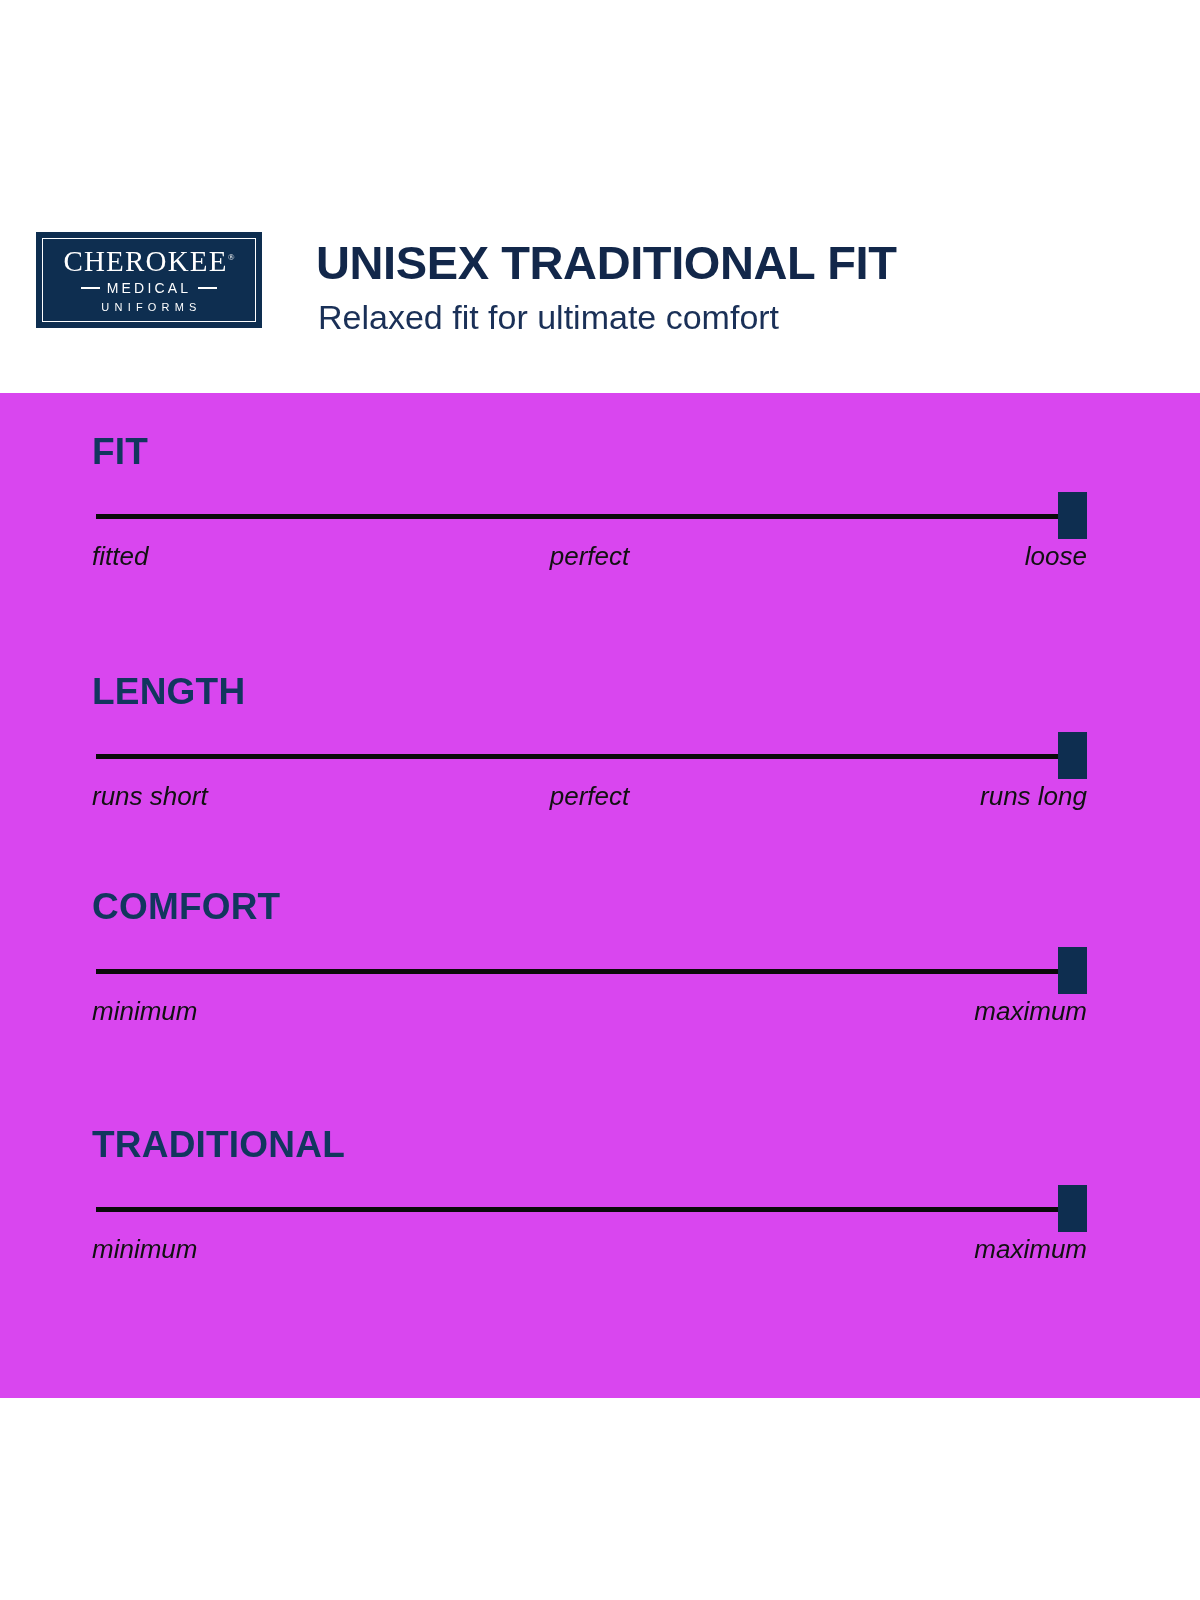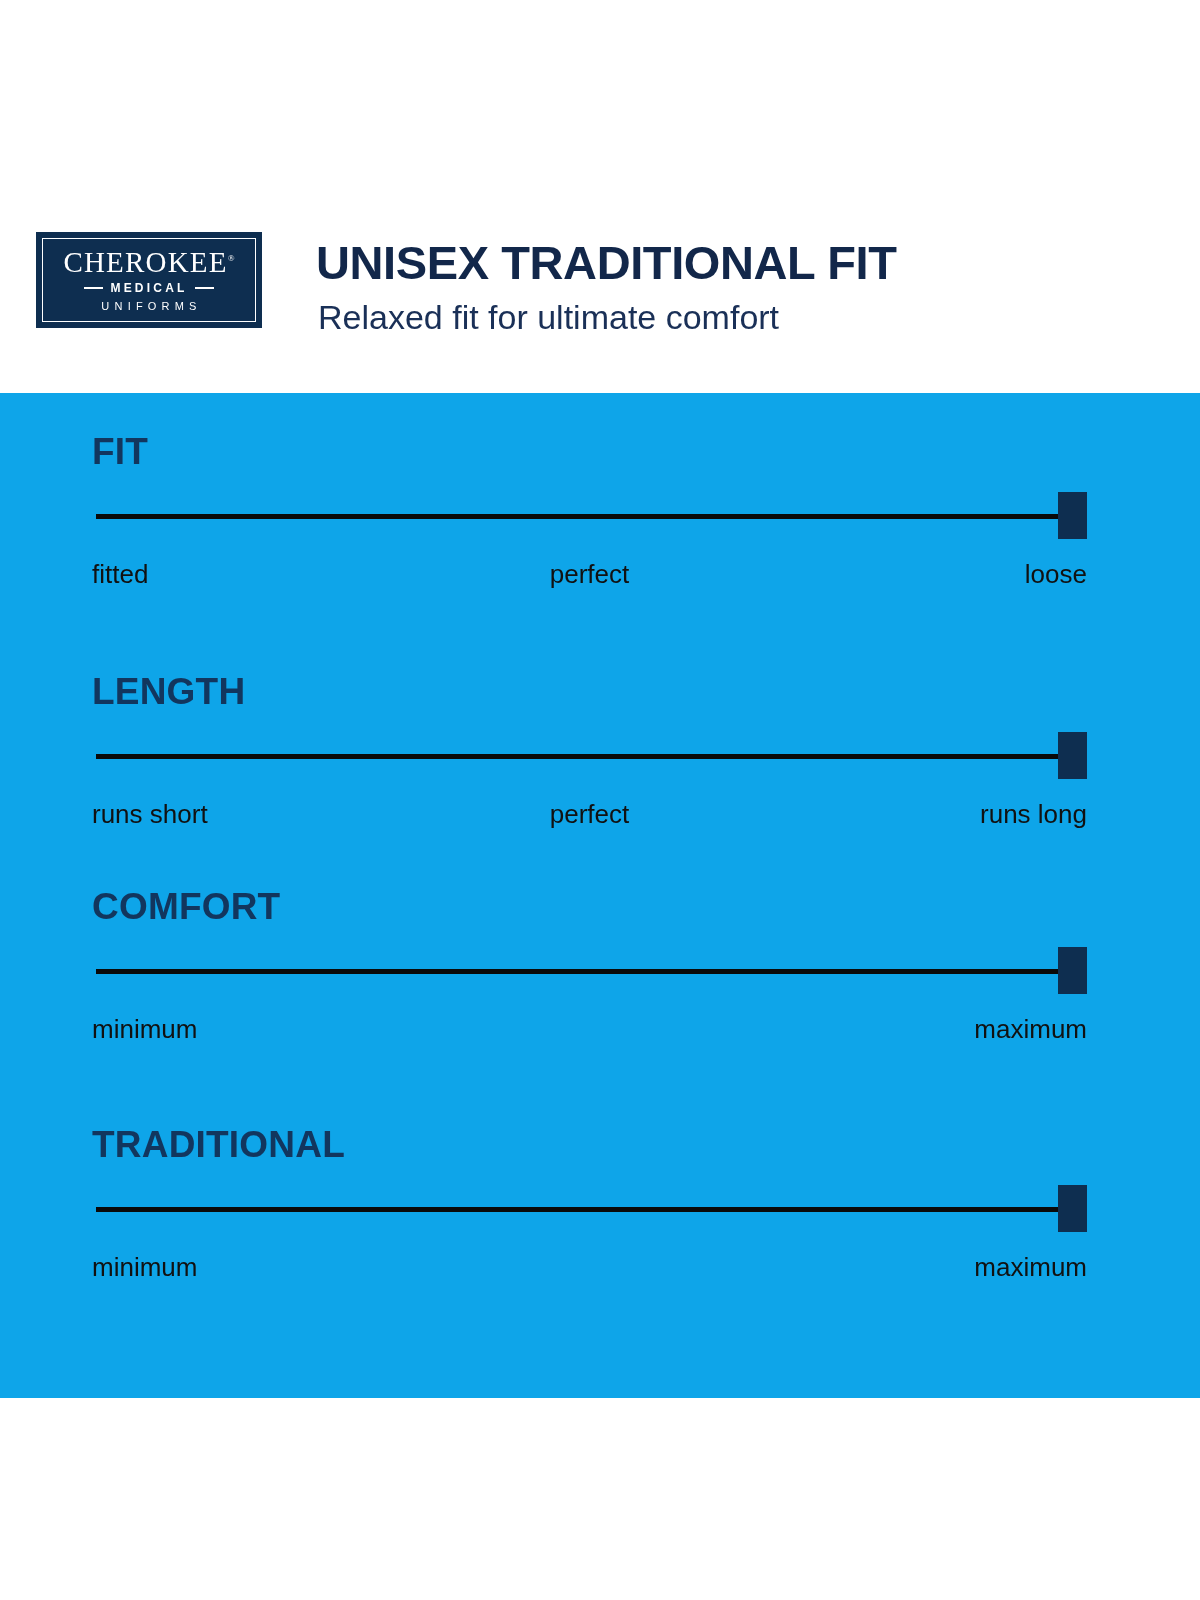--- a/index.html
+++ b/index.html
@@ -74,24 +74,23 @@
   }
   .logo-mid .rule {
     display: block;
     width: 19px;
     height: 1.5px;
     background: #ffffff;
   }
   .logo-mid-text {
     font-family: "Liberation Sans", sans-serif;
     color: #ffffff;
-    font-size: 12px;
+    font-size: 14px;
     letter-spacing: 3.2px;
     line-height: 1;
-    font-weight: bold;
   }
   .logo-sub {
     font-family: "Liberation Sans", sans-serif;
     color: #ffffff;
     font-size: 11px;
     letter-spacing: 5.2px;
     line-height: 1;
     margin-top: 7px;
     padding-left: 5px;
   }
@@ -121,21 +120,21 @@
     white-space: nowrap;
   }
 
   
   .panel {
     position: absolute;
     left: 0;
     top: 393px;
     width: 1200px;
     height: 1005px;
-    background: #0ea5e9;
+    background: #d946ef;
   }
 
   .scale {
     position: absolute;
     left: 92px;
     width: 995px;
   }
   .scale-1 { top: 40px; }
   .scale-2 { top: 280px; }
   .scale-3 { top: 495px; }
@@ -169,21 +168,22 @@
     position: absolute;
     top: 0;
     width: 29px;
     height: 47px;
     background: #0e2e50;
   }
 
   .scale-labels {
     position: relative;
     height: 34px;
-    margin-top: 19px;
+    margin-top: 1px;
+    font-style: italic;
   }
   .scale-label {
     position: absolute;
     top: 0;
     font-family: "Liberation Sans", sans-serif;
     font-size: 26px;
     line-height: 1.2;
     color: #111111;
     white-space: nowrap;
   }

